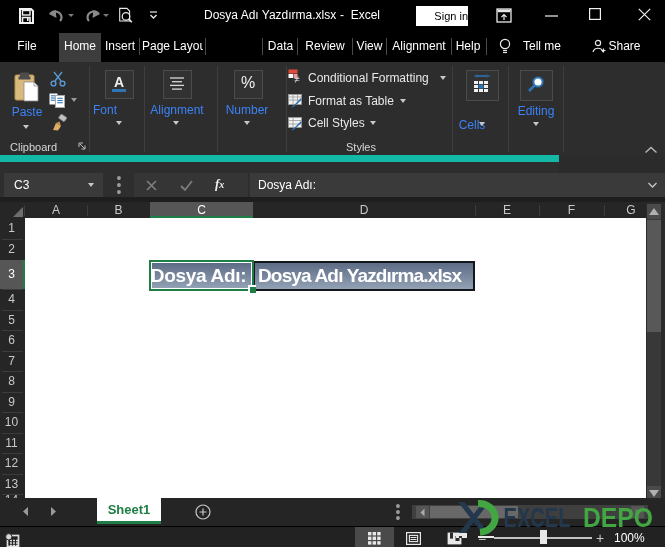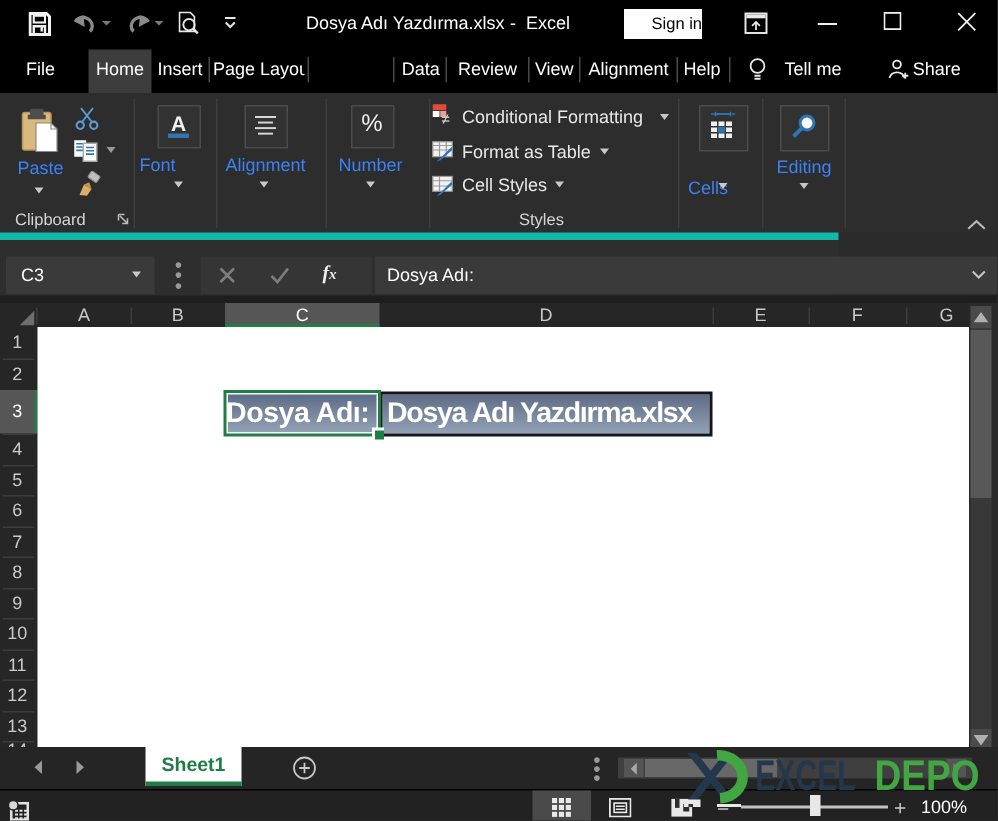--- a/index.html
+++ b/index.html
@@ -15,21 +15,21 @@
   .msep{position:absolute;top:8px;height:17px;width:1px;background:#4a4a4a;}
   
   #ribbon{left:0;top:62px;width:665px;height:93px;background:#2d2d2d;}
   .rsep{position:absolute;top:4px;height:86px;width:1px;background:#3e3e3e;}
   .rlabel{position:absolute;color:#d6d6d6;font-size:11px;}
   .rbox{position:absolute;width:27px;height:27px;top:8px;background:#323232;border:1px solid #4b4b4b;}
   .rbtntxt{position:absolute;color:#3b82f6;font-size:12px;text-align:center;white-space:nowrap;}
   .darr{position:absolute;width:0;height:0;border-left:3px solid transparent;border-right:3px solid transparent;border-top:4px solid #c8c8c8;}
   .rowtxt{position:absolute;color:#e8e8e8;font-size:12px;white-space:nowrap;}
   
-  #fbar{left:0;top:155px;width:559px;height:42px;background:#2e2e2e;border-top:5px solid #14b8a6;}
+  #fbar{left:0;top:155px;width:559px;height:42px;background:#2e2e2e;border-top:7px solid #14b8a6;}
   .fbox{position:absolute;background:#3a3a3a;}
   
   #gapline{left:0;top:197px;width:665px;height:5px;background:#1e1e1e;}
   #colhdr{left:0;top:202px;width:665px;height:16px;background:#262626;}
   .chl{position:absolute;top:0;height:16px;line-height:16px;color:#c9c9c9;font-size:12px;text-align:center;}
   .chsep{position:absolute;top:3px;height:11px;width:1px;background:#3c3c3c;}
   #grid{left:25px;top:218px;width:621px;height:280px;background:#fff;}
   #rowhdr{left:0;top:218px;width:25px;height:280px;background:#262626;overflow:hidden;}
   .rhn{position:absolute;left:0;width:23px;color:#c9c9c9;font-size:12px;text-align:center;}
   .rhsep{position:absolute;left:2px;width:21px;height:1px;background:#3c3c3c;}

